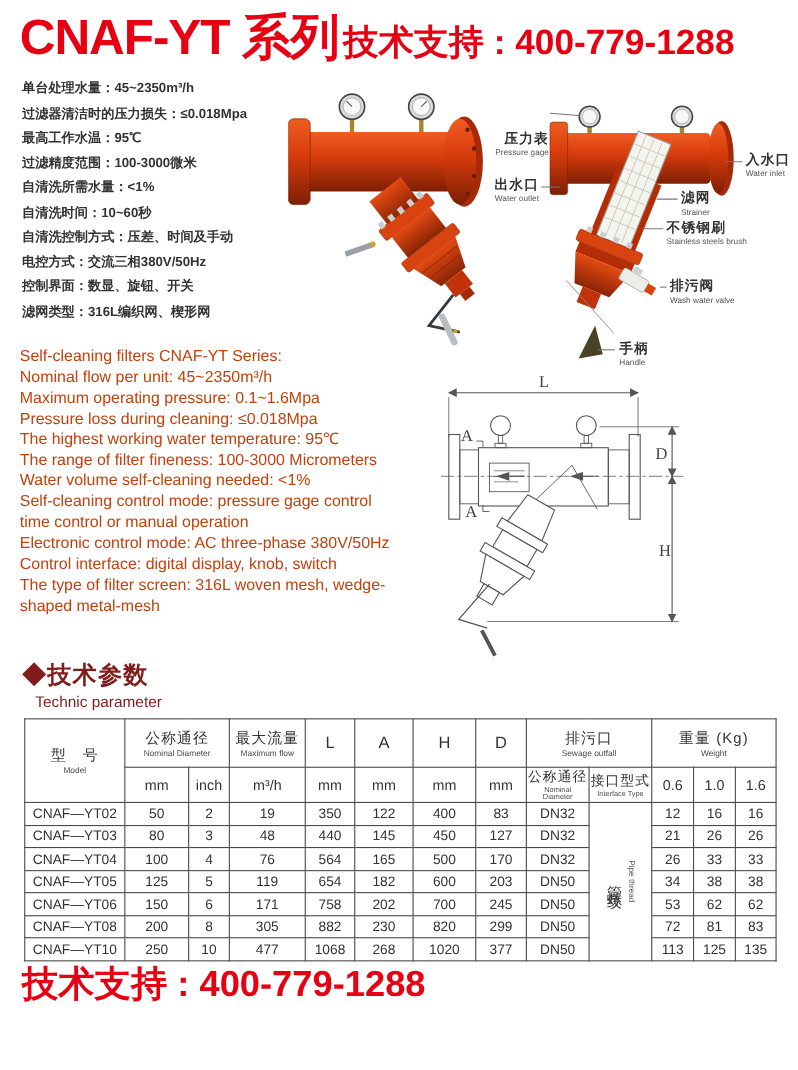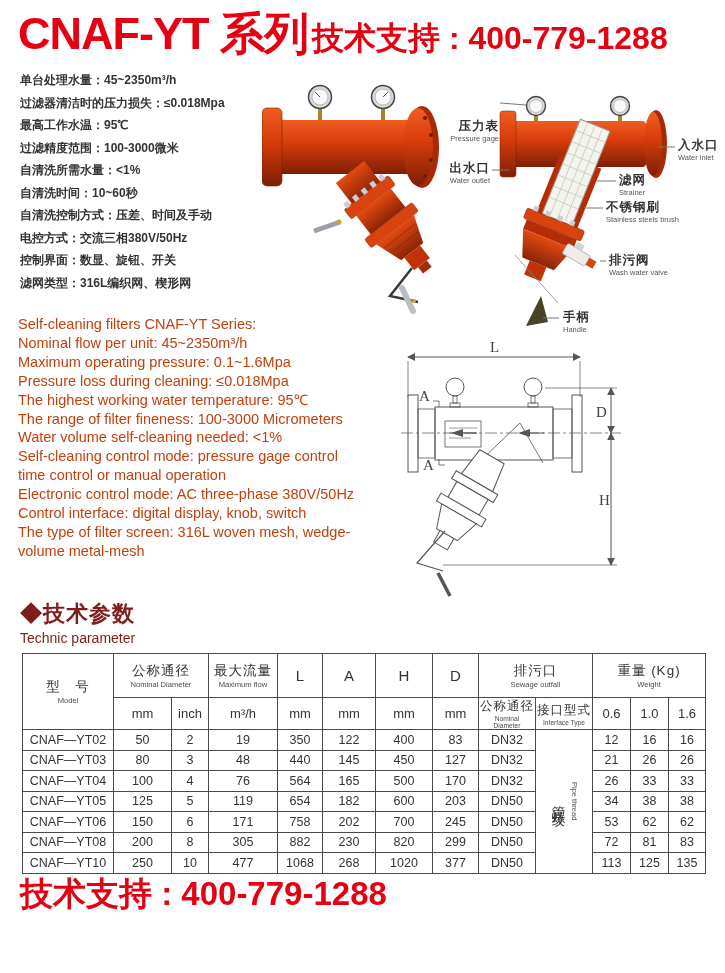--- a/index.html
+++ b/index.html
@@ -30,21 +30,21 @@
   .co-en { font-size:7.5px; color:#555; white-space:nowrap; margin-top:1px; }
   .co-left { text-align:right; }
 
   
   .diagram { position:absolute; left:393px; top:335px; width:330px; height:266px; }
   .dim-label { font-family:"Liberation Serif", serif; font-size:15px; fill:#444; }
 
   
   .section-head { position:absolute; left:20px; top:599px; color:#7f1d1d; }
   .sec-cn { font-size:22px; font-weight:bold; letter-spacing:1px; }
-  .sec-en { font-size:14px; margin-top:1px; }
+  .sec-en { font-size:14px; margin-top:1px;margin-left:12px; }
 
   
   .params-table { position:absolute; left:22px; top:653px; border-collapse:collapse; table-layout:fixed; width:683px; }
   .params-table th, .params-table td { border:1px solid #4a4a4a; text-align:center; vertical-align:middle; padding:0; font-weight:normal; color:#333; overflow:hidden; }
   .params-table thead tr.r1 th { height:44px; }
   .params-table thead tr.r2 th { height:27px; font-size:13px; }
   .params-table tbody td { height:20.5px; font-size:12.5px; }
   .hcn { font-size:13.5px; letter-spacing:1px; }
   .hen { font-size:8px; color:#4a4a4a; letter-spacing:0; transform:scale(0.95); }
   .hletter { font-size:15px; }
@@ -83,21 +83,21 @@
       <div class="spec-line-en">Maximum operating pressure: 0.1~1.6Mpa</div>
       <div class="spec-line-en">Pressure loss during cleaning: ≤0.018Mpa</div>
       <div class="spec-line-en">The highest working water temperature: 95℃</div>
       <div class="spec-line-en">The range of filter fineness: 100-3000 Micrometers</div>
       <div class="spec-line-en">Water volume self-cleaning needed: &lt;1%</div>
       <div class="spec-line-en">Self-cleaning control mode: pressure gage control</div>
       <div class="spec-line-en">time control or manual operation</div>
       <div class="spec-line-en">Electronic control mode: AC three-phase 380V/50Hz</div>
       <div class="spec-line-en">Control interface: digital display, knob, switch</div>
       <div class="spec-line-en">The type of filter screen: 316L woven mesh, wedge-</div>
-      <div class="spec-line-en">volume metal-mesh</div>
+      <div class="spec-line-en">shaped metal-mesh</div>
     </div>
 
   <svg class="photo-left" viewBox="0 0 180 255" width="180" height="255">
     <defs>
       <linearGradient id="redV" x1="0" y1="0" x2="0" y2="1">
         <stop offset="0" stop-color="#ef5d22"></stop>
           <stop offset="0.42" stop-color="#d83c0c"></stop>
           <stop offset="1" stop-color="#7d1f05"></stop>
       </linearGradient>
       <linearGradient id="redV2" x1="0" y1="0" x2="0" y2="1">

